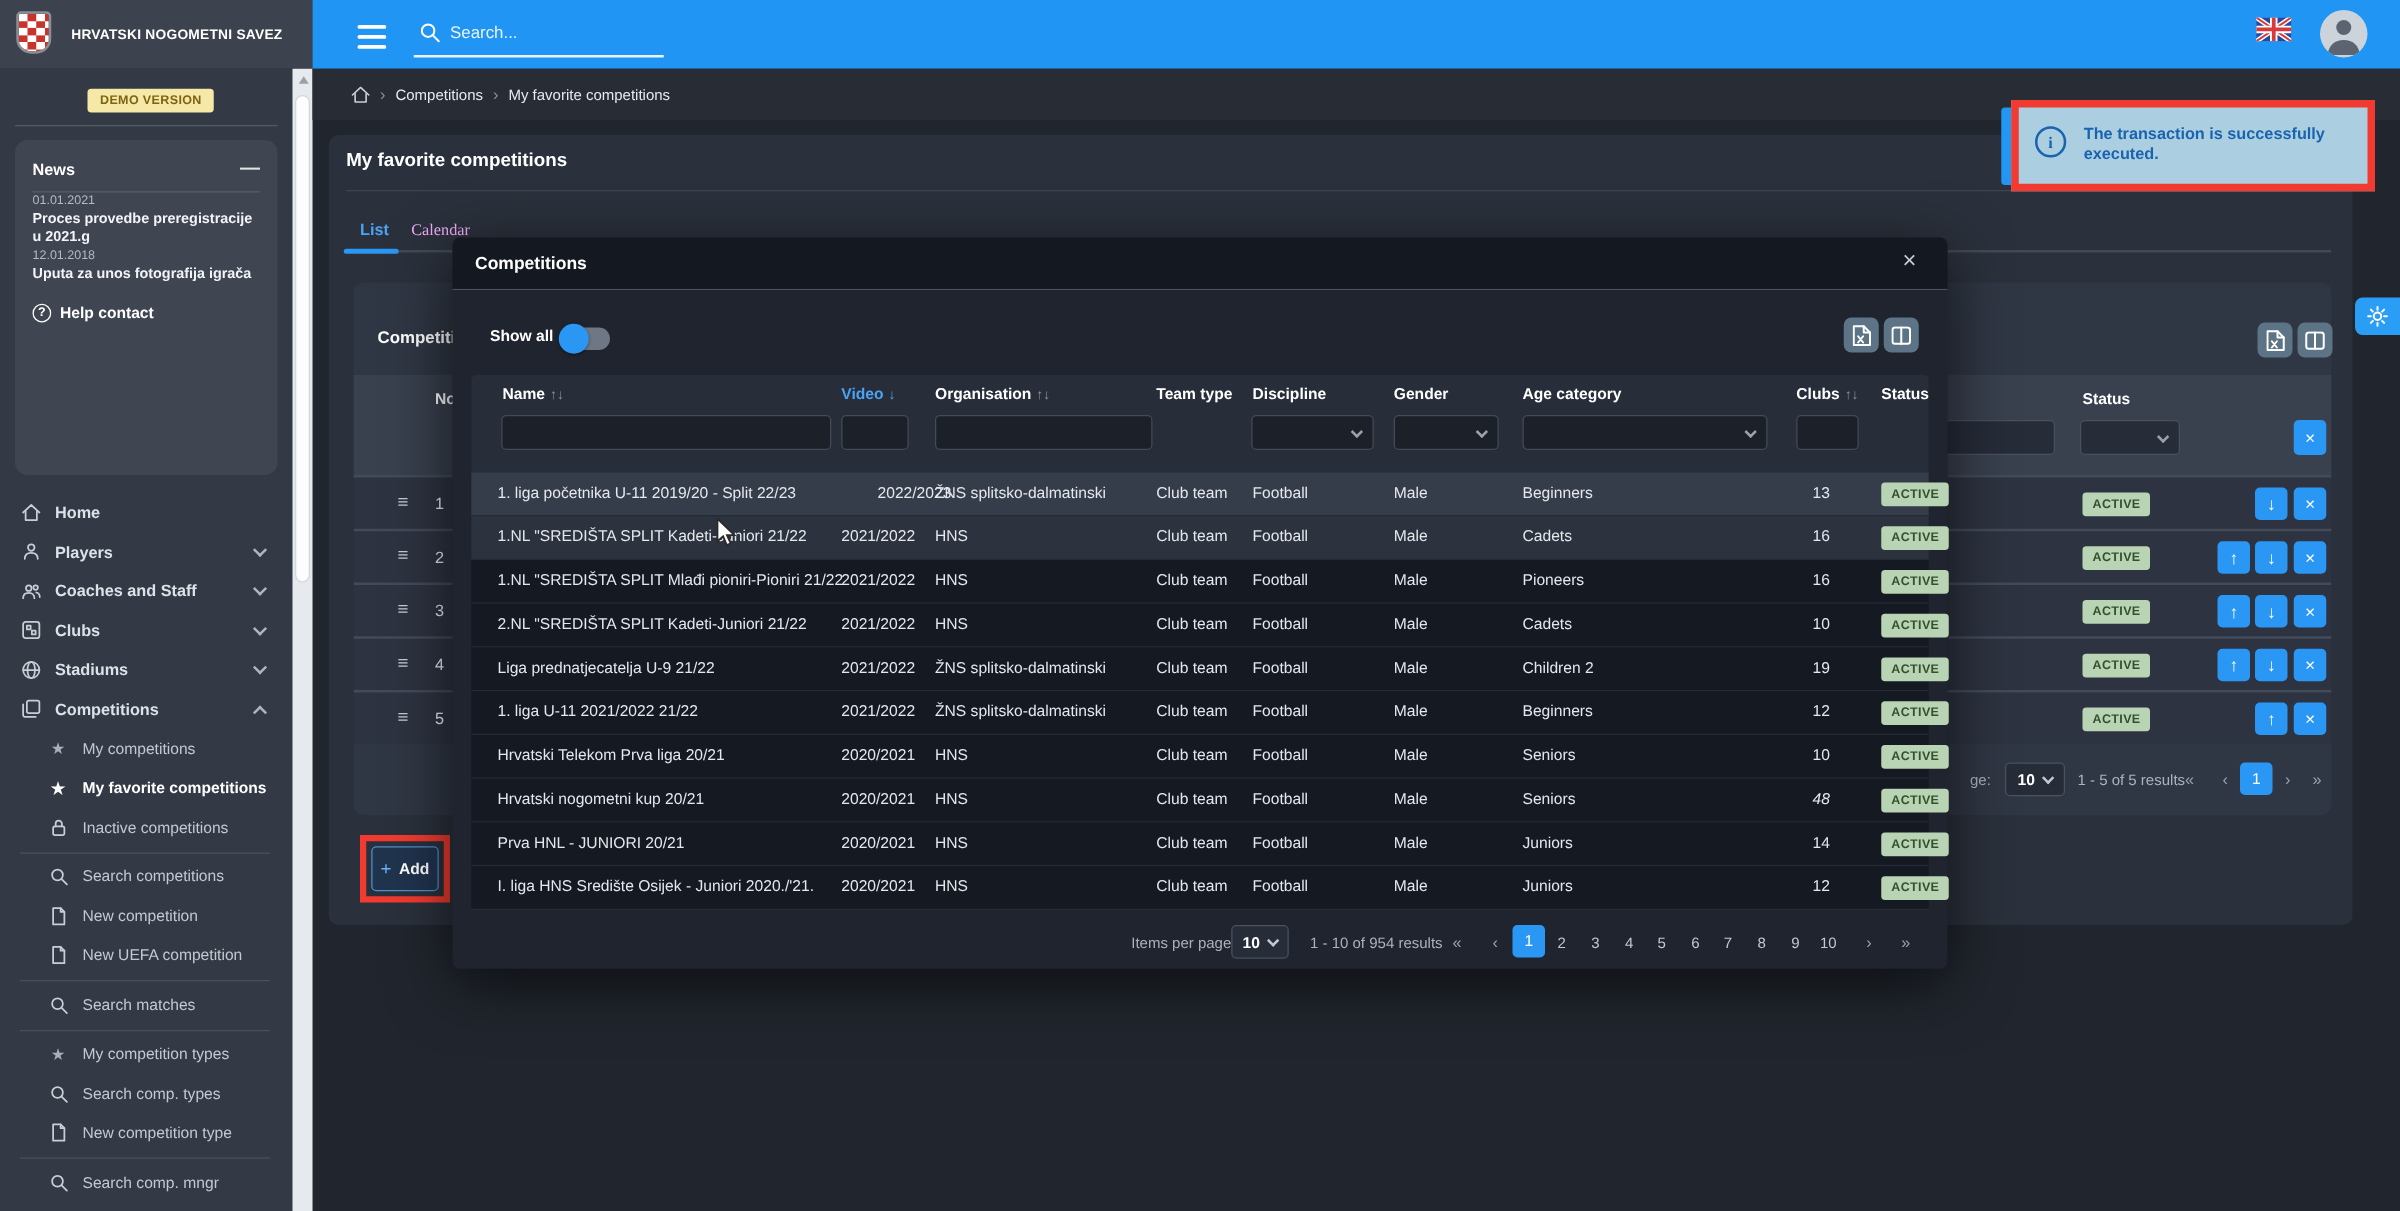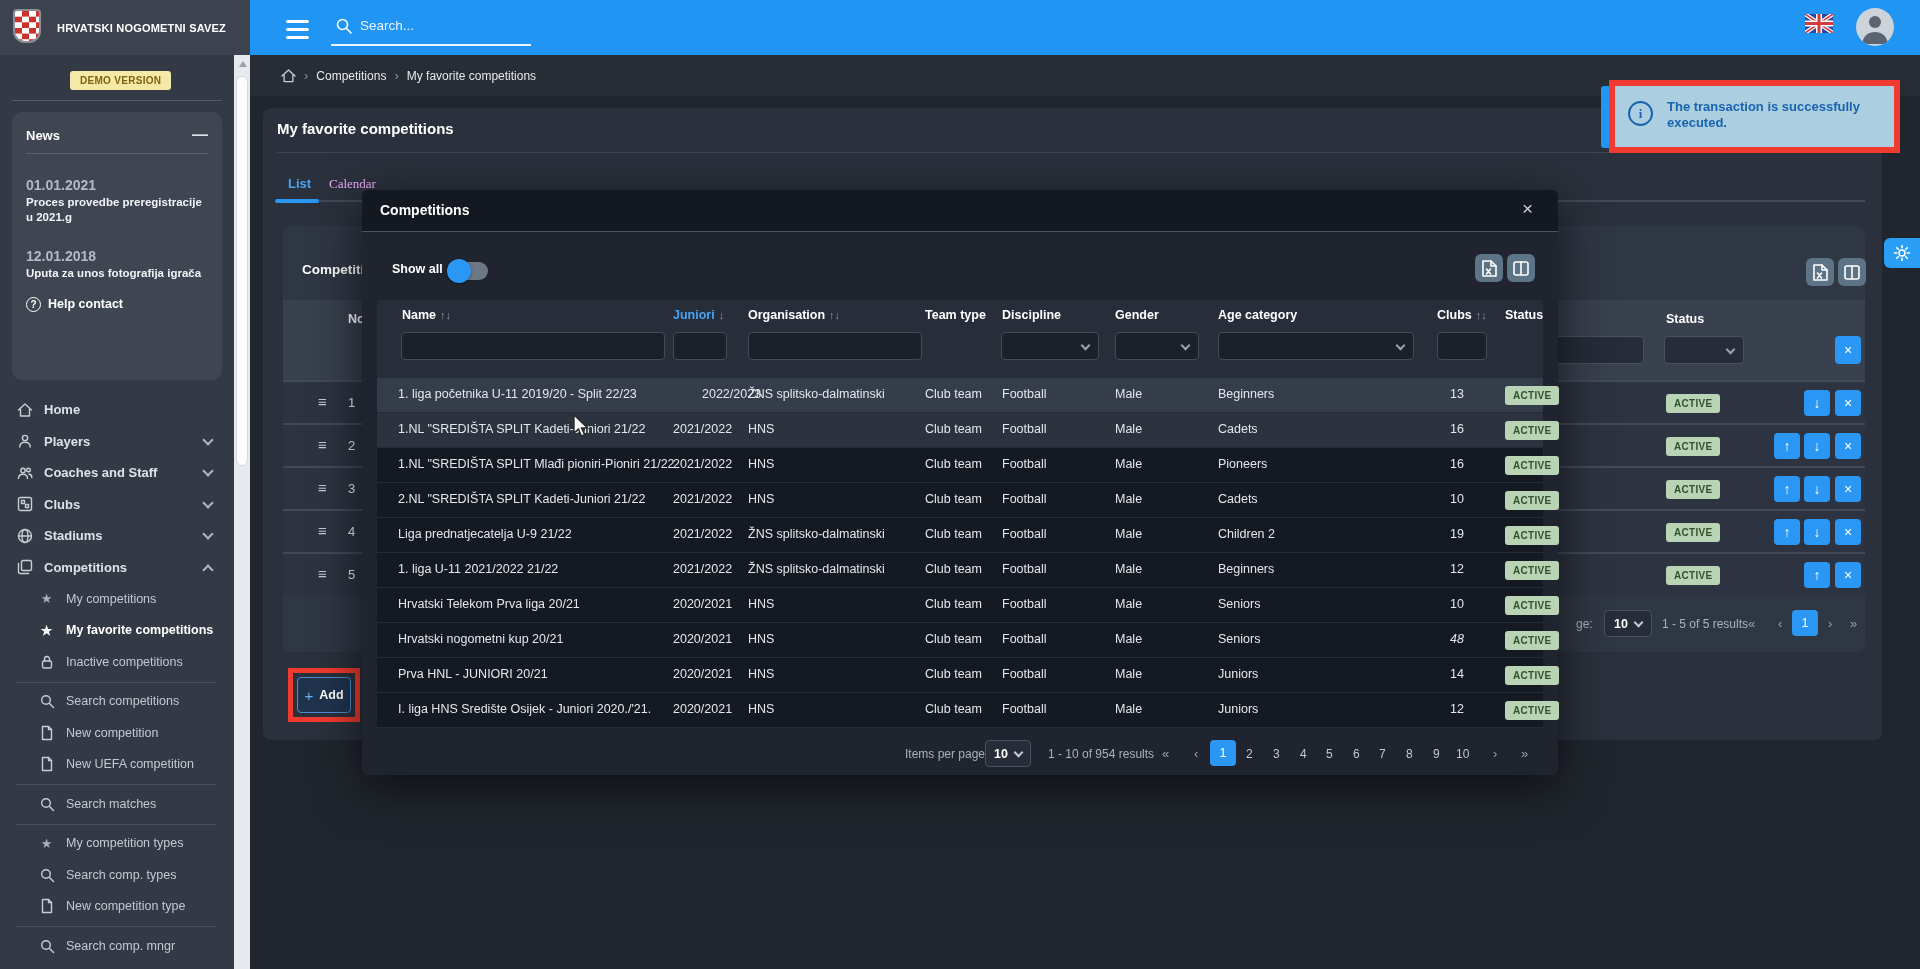--- a/index.html
+++ b/index.html
@@ -19,21 +19,21 @@
   .org-name { color:#fff; font-size:11px; font-weight:bold; letter-spacing:.2px; }
   .crest { width:28px; height:34px; border-radius:4px 4px 12px 12px;
            background:conic-gradient(#c8332b 0 25%, #fff 0 50%, #c8332b 0 75%, #fff 0 100%);
            background-size:14px 11.3px; border:2px solid #8a8f96; }
   .sidebar { left:0; top:55px; width:250px; height:914px; background:#343a45; }
   .demo-badge { background:#f6e8a6; color:#7d6414; font-size:10px; font-weight:bold;
                 padding:4px 10px; border-radius:3px; letter-spacing:.3px; }
   .side-div { background:#545a64; height:1px; }
   .news-card { background:#3f4551; border-radius:10px; color:#fff; }
   .news-title { font-size:13px; font-weight:bold; color:#fff; }
-  .news-date { font-size:14px; color:#b3bac4; margin-top:23px;font-weight:bold; }
+  .news-date { font-size:10px; color:#b3bac4; margin-top:1px; }
   .news-item-title { font-size:11.5px; font-weight:bold; color:#f2f4f7; line-height:1.3; margin-top:2px; }
   .help-row { color:#fff; font-weight:bold; font-size:12.5px; display:flex; align-items:center; gap:7px; }
   .qmark { display:inline-flex; width:15px; height:15px; border:1.5px solid #fff; border-radius:50%;
            font-size:10px; align-items:center; justify-content:center; font-weight:bold; }
   .nav-item { display:flex; align-items:center; height:31.5px; padding-left:16px; color:#dde2e8;
               font-size:13px; font-weight:bold; position:relative; cursor:pointer; }
   .nav-sub  { display:flex; align-items:center; height:31.5px; padding-left:38px; color:#c3c9d2;
               font-size:12.5px; position:relative; cursor:pointer; }
   .nav-sub.active { color:#fff; font-weight:bold; }
   .nav-divider { height:8px; position:relative; }
@@ -497,21 +497,21 @@
           <rect x="1" y="1" width="14" height="13" rx="2"></rect>
           <line x1="8" y1="1" x2="8" y2="14"></line>
         </svg>
     </div>
 
     <div class="m-header-block" id="modal-thead">
         <div class="m-th" style="left: 25px;"><span>Name</span><span class="sort-ic">↑↓</span></div>
         <div class="m-filter" style="left: 24px; width: 264px;">
           <div class="mf-input"></div>
         </div>
-        <div class="m-th sorted" style="left: 296px;"><span>Juniori</span><span class="sort-ic">↓</span></div>
+        <div class="m-th sorted" style="left: 296px;"><span>Video</span><span class="sort-ic">↓</span></div>
         <div class="m-filter" style="left: 296px; width: 54px;">
           <div class="mf-input"></div>
         </div>
         <div class="m-th" style="left: 371px;"><span>Organisation</span><span class="sort-ic">↑↓</span></div>
         <div class="m-filter" style="left: 371px; width: 174px;">
           <div class="mf-input"></div>
         </div>
         <div class="m-th" style="left: 548px;"><span>Team type</span></div>
         <div class="m-th" style="left: 625px;"><span>Discipline</span></div>
         <div class="m-filter f-select" style="left: 624px; width: 98px; height: 28px; background: rgb(27, 32, 41); border-color: rgb(67, 75, 87);">

